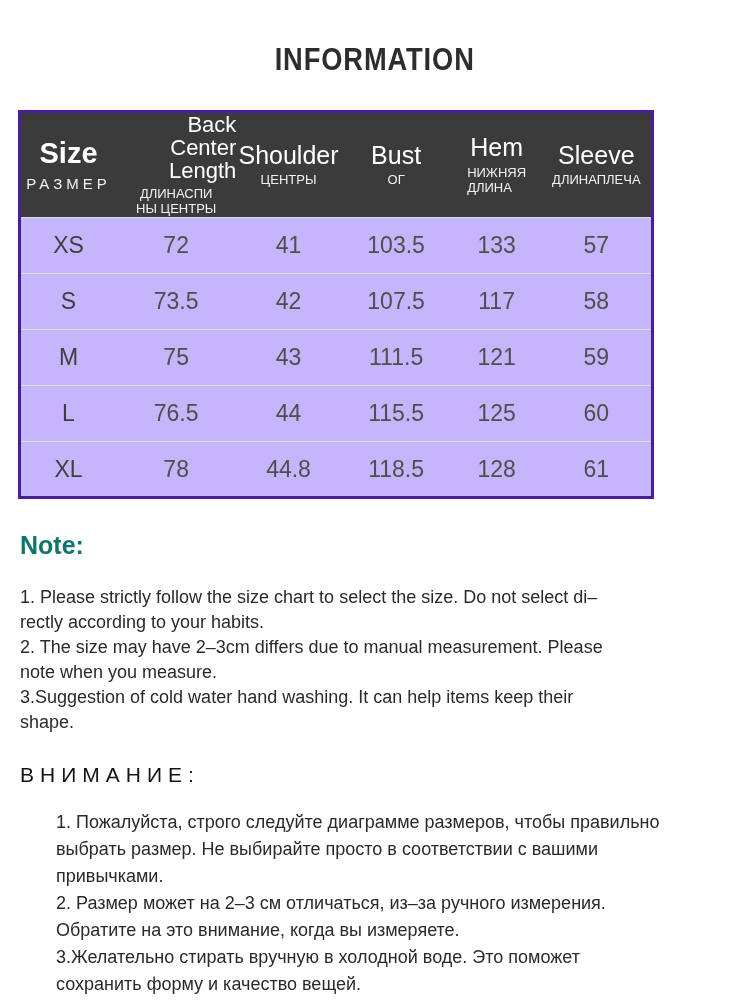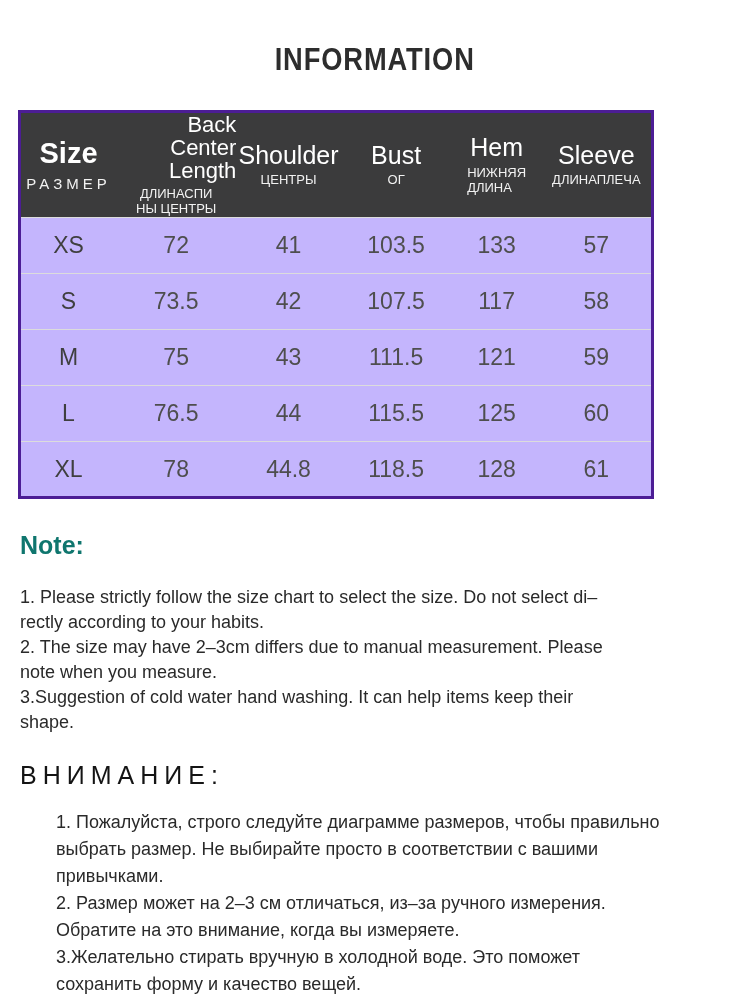--- a/index.html
+++ b/index.html
@@ -84,21 +84,21 @@
   }
   .note-items { margin-top: 28px; }
   .note-item {
     font-size: 18px;
     line-height: 25px;
     color: #2a2a2a;
     white-space: pre-line;
   }
   .ru-heading {
     margin-top: 28px;
-    font-size: 25px;
+    font-size: 21px;
     font-weight: 500;
     letter-spacing: 6px;
     color: #141414;
     line-height: 24px;
   }
   .ru-items { margin-top: 22px; margin-left: 36px; }
   .ru-item {
     font-size: 18px;
     line-height: 27px;
     color: #2a2a2a;

